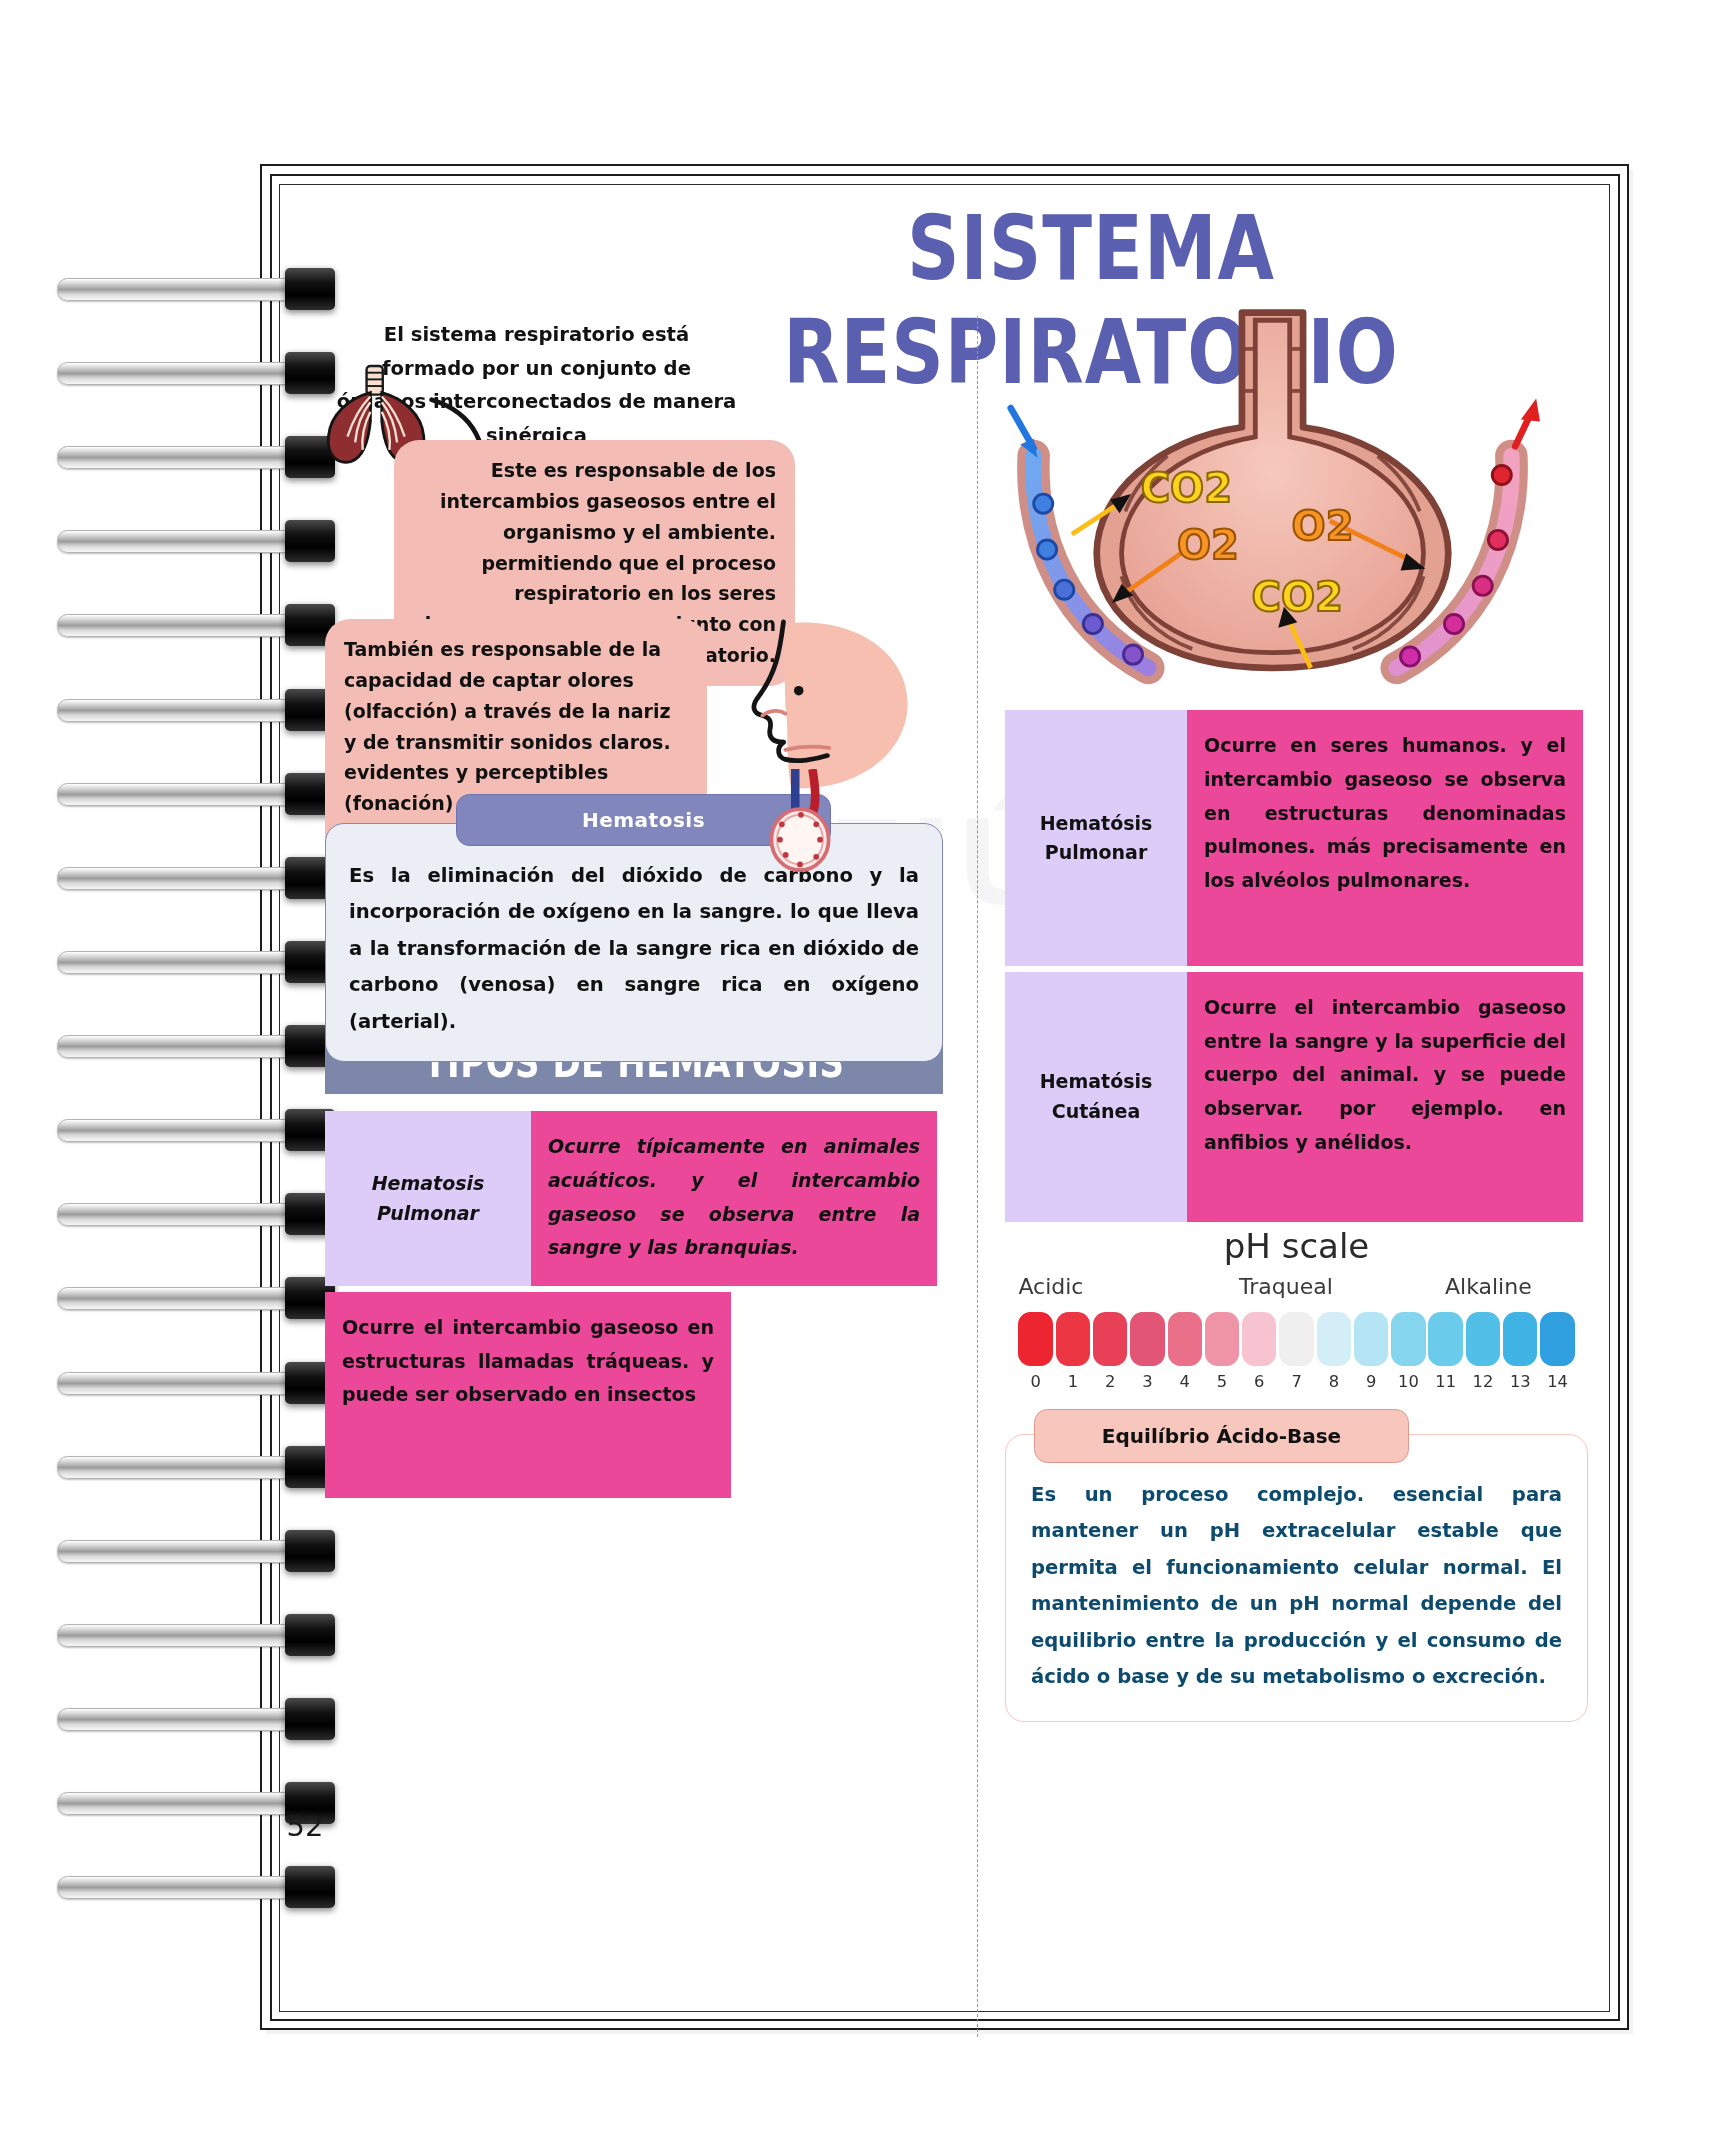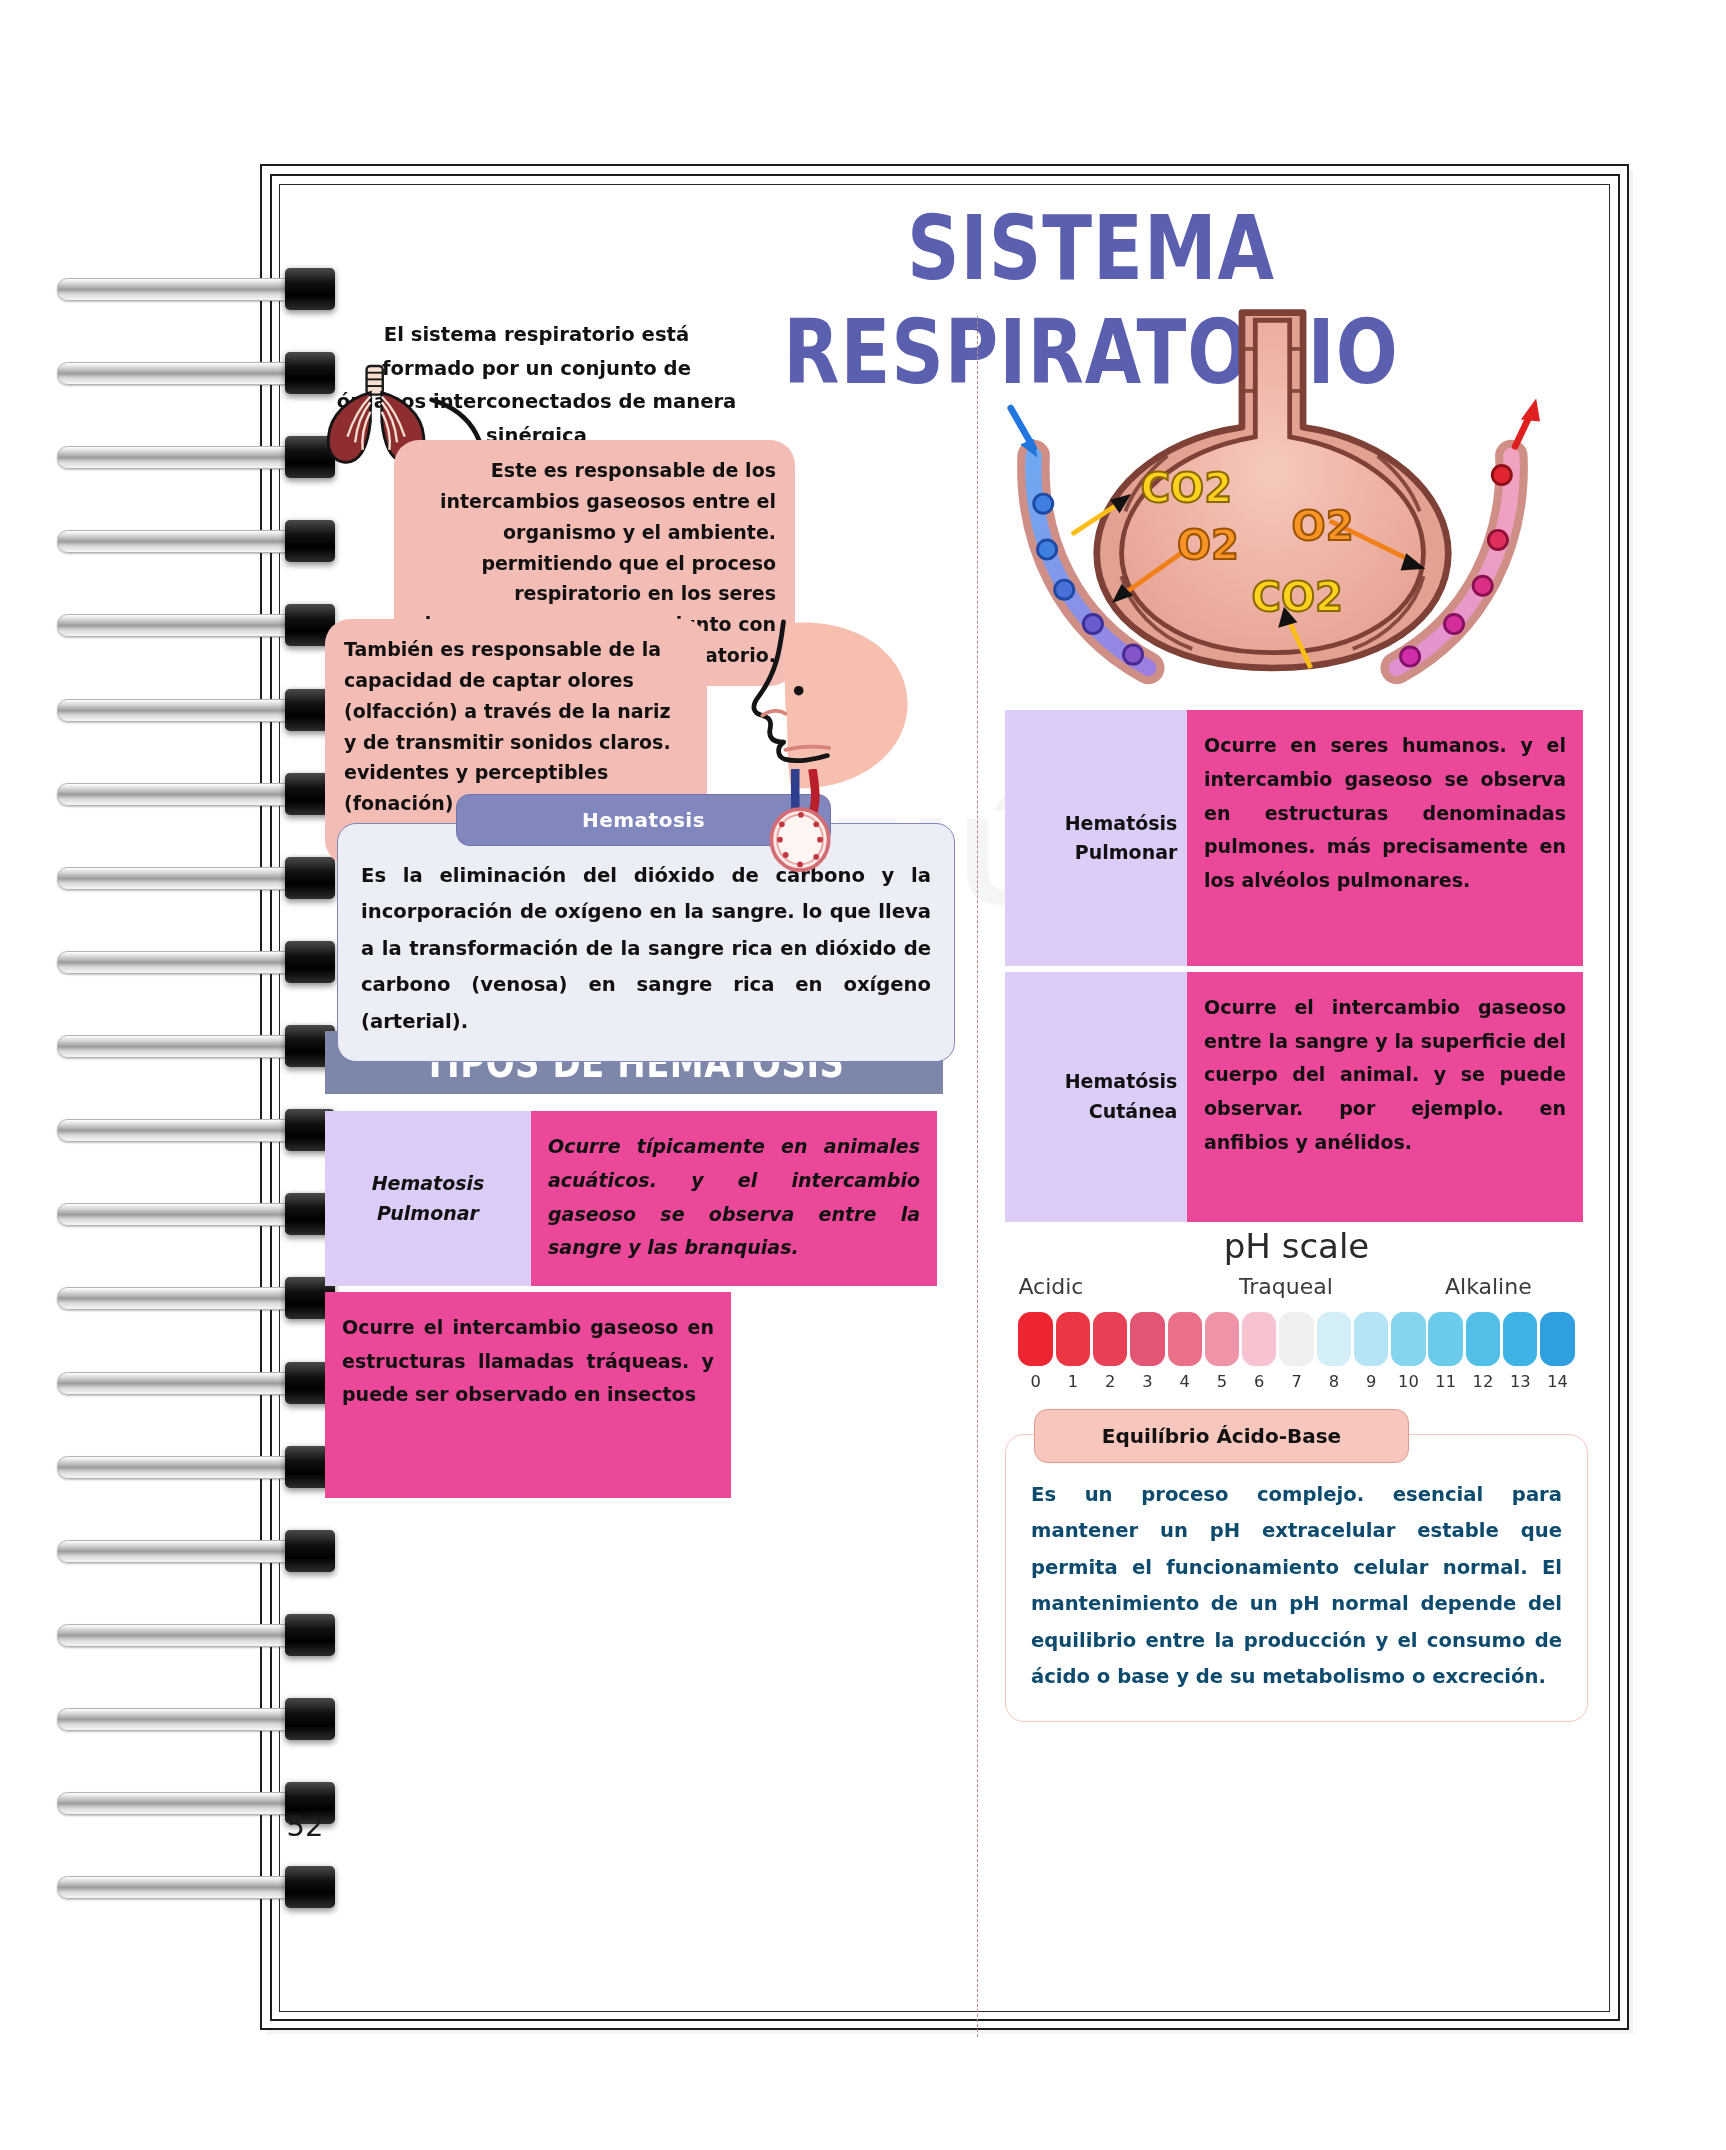--- a/index.html
+++ b/index.html
@@ -47,21 +47,21 @@
 
   .curve1,.curve2{position:absolute;}
 
   .face{position:absolute;left:430px;top:430px;width:210px;height:182px;}
 
   .hematosis-pill{position:absolute;left:177px;top:610px;width:373px;height:50px;background:#8186bd;
     border:1.9px solid #6f74ac;border-radius:13.4px;display:flex;align-items:center;justify-content:center;
     color:#ffffff;font-size:20px;font-weight:bold;letter-spacing:0.5px;z-index:3;}
   .alveolus{position:absolute;left:478px;top:585px;width:86px;height:105px;z-index:4;}
 
-  .hematosis-body{position:absolute;left:58px;top:639px;width:618px;background:#eceef5;
+  .hematosis-body{position:absolute;left:46px;top:639px;width:618px;background:#eceef5;
     border:1.9px solid #8186bd;border-radius:19px;padding:34px 23px 21px 23px;box-sizing:border-box;z-index:2;}
   .hematosis-body p{margin:0;font-size:19.6px;line-height:1.86;color:#111;font-weight:bold;text-align:justify;
     text-align-last:left;}
 
   .tipos-header{position:absolute;left:46px;top:847px;width:618px;height:63px;background:#7c87aa;
     display:flex;align-items:center;justify-content:center;}
   .tipos-header span{color:#fff;font-size:34px;font-weight:bold;letter-spacing:0.5px;transform:scaleY(1.18);}
 
   .tbl{position:absolute;display:flex;flex-direction:column;}
   .tbl .row{display:flex;margin-bottom:5.7px;}
@@ -73,21 +73,21 @@
   #tipos-table{left:46px;top:927px;width:618px;}
   #tipos-table .c-name{width:206px;}
   #tipos-table .c-desc{width:406px;}
   #tipos-table .row.r0 .c-name,#tipos-table .row.r0 .c-desc{height:175px;font-style:italic;}
   #tipos-table .row.r1 .c-name,#tipos-table .row.r1 .c-desc{height:206px;}
 
   
   .alv-diagram{position:absolute;left:726px;top:119px;width:535px;height:387px;}
 
   #hem-table{left:726px;top:526px;width:583px;}
-  #hem-table .c-name{width:182px;text-align:right;}
+  #hem-table .c-name{width:182px;}
   #hem-table .c-desc{width:396px;}
   #hem-table .row.r0 .c-name,#hem-table .row.r0 .c-desc{height:256px;}
   #hem-table .row.r1 .c-name,#hem-table .row.r1 .c-desc{height:250px;}
 
   .ph-wrap{position:absolute;left:726px;top:1042px;width:583px;}
   .ph-title{text-align:center;font-size:34px;color:#2a2a2a;font-family:"DejaVu Sans",sans-serif;}
   .ph-labels{position:relative;height:32.5px;margin-top:7.6px;}
   .ph-labels span{position:absolute;font-size:22px;color:#3a3a3a;}
   .ph-bars{display:flex;gap:2.9px;margin-top:5.7px;padding:0 13.4px;}
   .ph-bars div{flex:1;height:54px;border-radius:12.4px;}

